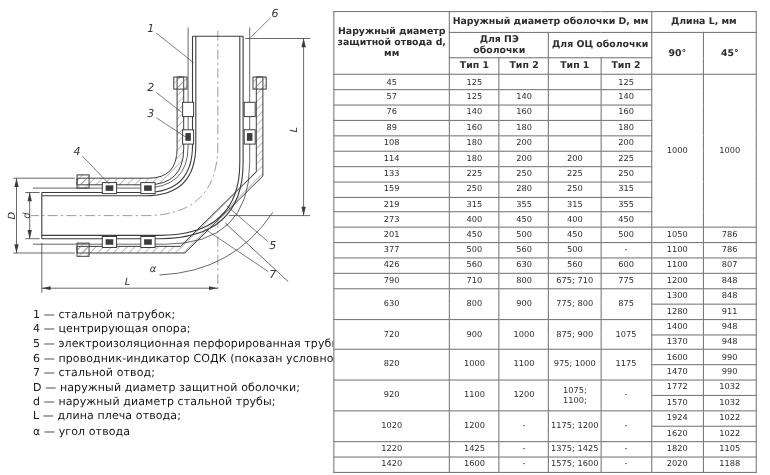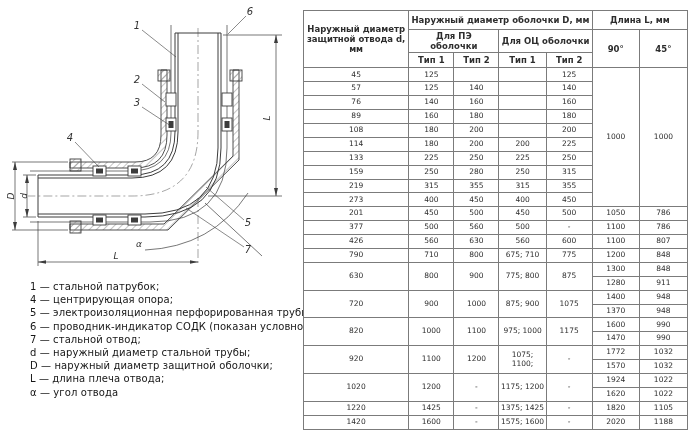--- a/index.html
+++ b/index.html
@@ -142,22 +142,22 @@
       <text class="callout-label" x="248" y="253" text-anchor="middle">7</text>
     </svg>
   </div>
 
   <ul class="legend">
       <li>1 — стальной патрубок;</li>
       <li>4 — центрирующая опора;</li>
       <li>5 — электроизоляционная перфорированная трубка;</li>
       <li>6 — проводник-индикатор СОДК (показан условно);</li>
       <li>7 — стальной отвод;</li>
+      <li>D — наружный диаметр защитной оболочки;</li>
       <li>d — наружный диаметр стальной трубы;</li>
-      <li>D — наружный диаметр защитной оболочки;</li>
       <li>L — длина плеча отвода;</li>
       <li>α — угол отвода</li>
     </ul>
 
   <div class="table-wrap">
     <table class="dims">
       <colgroup>
         <col style="width:105px">
           <col style="width:45px">
           <col style="width:45px">

